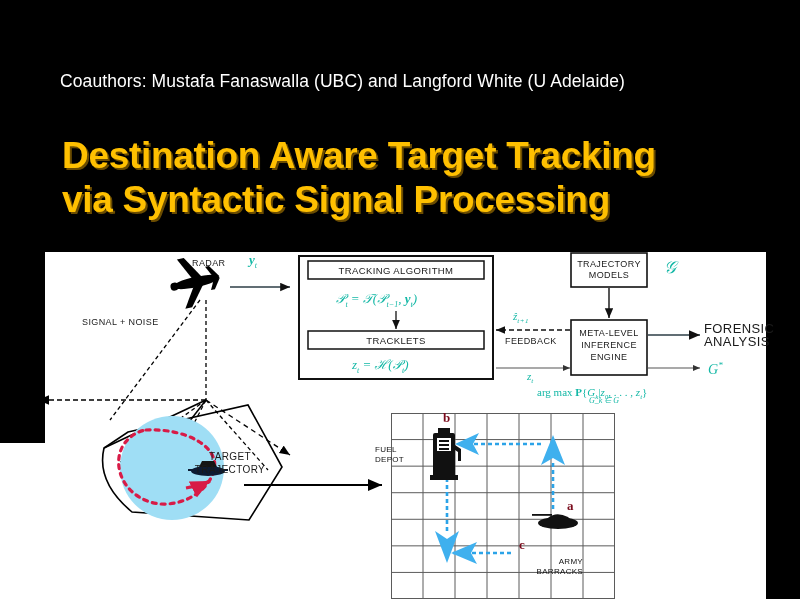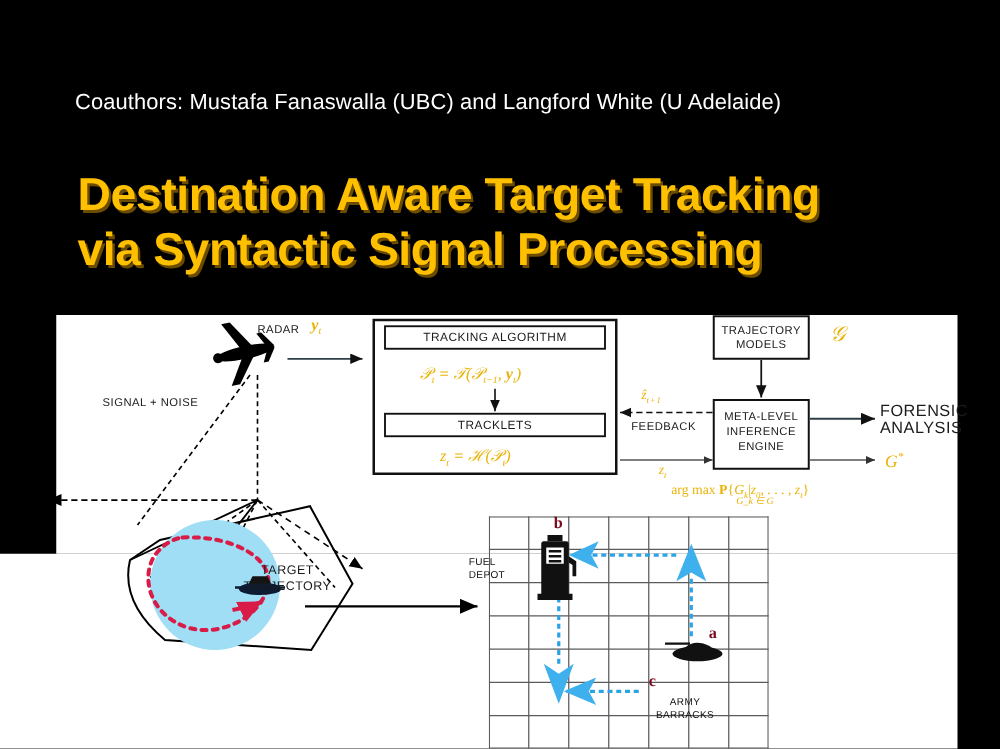--- a/index.html
+++ b/index.html
@@ -36,21 +36,21 @@
   #figlayer{position:absolute;left:0;top:0;width:800px;height:599px;}
 
   
   .flab{
     position:absolute;color:#1a1a1a;font-family:"Liberation Sans", sans-serif;
     font-size:9px;letter-spacing:.4px;white-space:nowrap;
   }
   .flab.c{text-align:center;}
   .math{
     font-family:"Liberation Serif", serif;font-style:italic;
-    color:#eab308;white-space:nowrap;position:absolute;
+    color:#14b8a6;white-space:nowrap;position:absolute;
   }
 
   
   #gridmap{position:absolute;left:391px;top:413px;width:224px;height:186px;}
   .mlab{position:absolute;font-size:8px;color:#111;letter-spacing:.3px;white-space:nowrap;line-height:10px;text-align:center;}
   .node-id{position:absolute;font-family:"Liberation Serif",serif;font-size:13px;color:#7a0b1c;font-weight:bold;}
 </style>
 </head>
 <body>
 
@@ -133,21 +133,21 @@
     <line x1="496" y1="368" x2="570" y2="368" stroke="#555" stroke-width="1.2" marker-end="url(#ahs)"></line>
 
     <rect x="571" y="253" width="76" height="34" fill="#fff" stroke="#111" stroke-width="1.6"></rect>
     <rect x="571" y="320" width="76" height="55" fill="#fff" stroke="#111" stroke-width="1.6"></rect>
     <line x1="609" y1="288" x2="609" y2="318" stroke="#111" stroke-width="1.4" marker-end="url(#ah)"></line>
 
     <line x1="648" y1="335" x2="700" y2="335" stroke="#2c3e46" stroke-width="1.6" marker-end="url(#ah)"></line>
     <line x1="648" y1="368" x2="700" y2="368" stroke="#555" stroke-width="1.2" marker-end="url(#ahs)"></line>
   </svg>
 
-  <div class="flab" style="left:158px;top:258px;padding-left:48px;">RADAR</div>
+  <div class="flab" style="left:144px;top:258px;padding-left:48px;">RADAR</div>
   <div class="flab" style="left:82px;top:317px;">SIGNAL + NOISE</div>
   <div class="math" style="left:249px;top:252px;font-size:13px;font-weight:bold;">y<sub style="font-size:8px;font-weight:normal;">t</sub></div>
 
   <div class="flab c" style="left:182px;top:450px;width:96px;line-height:13px;text-align:center;font-size:10px;">
     <div>TARGET</div>
     <div>TRAJECTORY</div>
   </div>
 
   <div class="flab" style="left:330px;top:265px;width:132px;text-align:center;font-size:9.5px;">TRACKING ALGORITHM</div>
   <div class="math" style="left:336px;top:291px;font-size:13px;">
@@ -246,21 +246,21 @@
         <ellipse cx="12" cy="10" rx="20" ry="6" fill="#111"></ellipse>
         <path d="M2,5 Q10,-2 22,4 L26,8 L0,8 Z" fill="#111"></path>
         <rect x="-14" y="1" width="20" height="1.8" fill="#111"></rect>
       </g>
     </svg>
 
     <div class="mlab" style="left:-16px;top:32px;width:56px;text-align:left;">
       <div>FUEL</div>
       <div>DEPOT</div>
     </div>
-    <div class="mlab" style="left:122px;top:144px;width:70px;text-align:center;">
+    <div class="mlab" style="left:122px;top:144px;width:70px;text-align:right;">
       <div>ARMY</div>
       <div>BARRACKS</div>
     </div>
 
     <div class="node-id" style="left:52px;top:-3px;">b</div>
     <div class="node-id" style="left:176px;top:85px;">a</div>
     <div class="node-id" style="left:128px;top:124px;">c</div>
   </div>
 
 </div>

